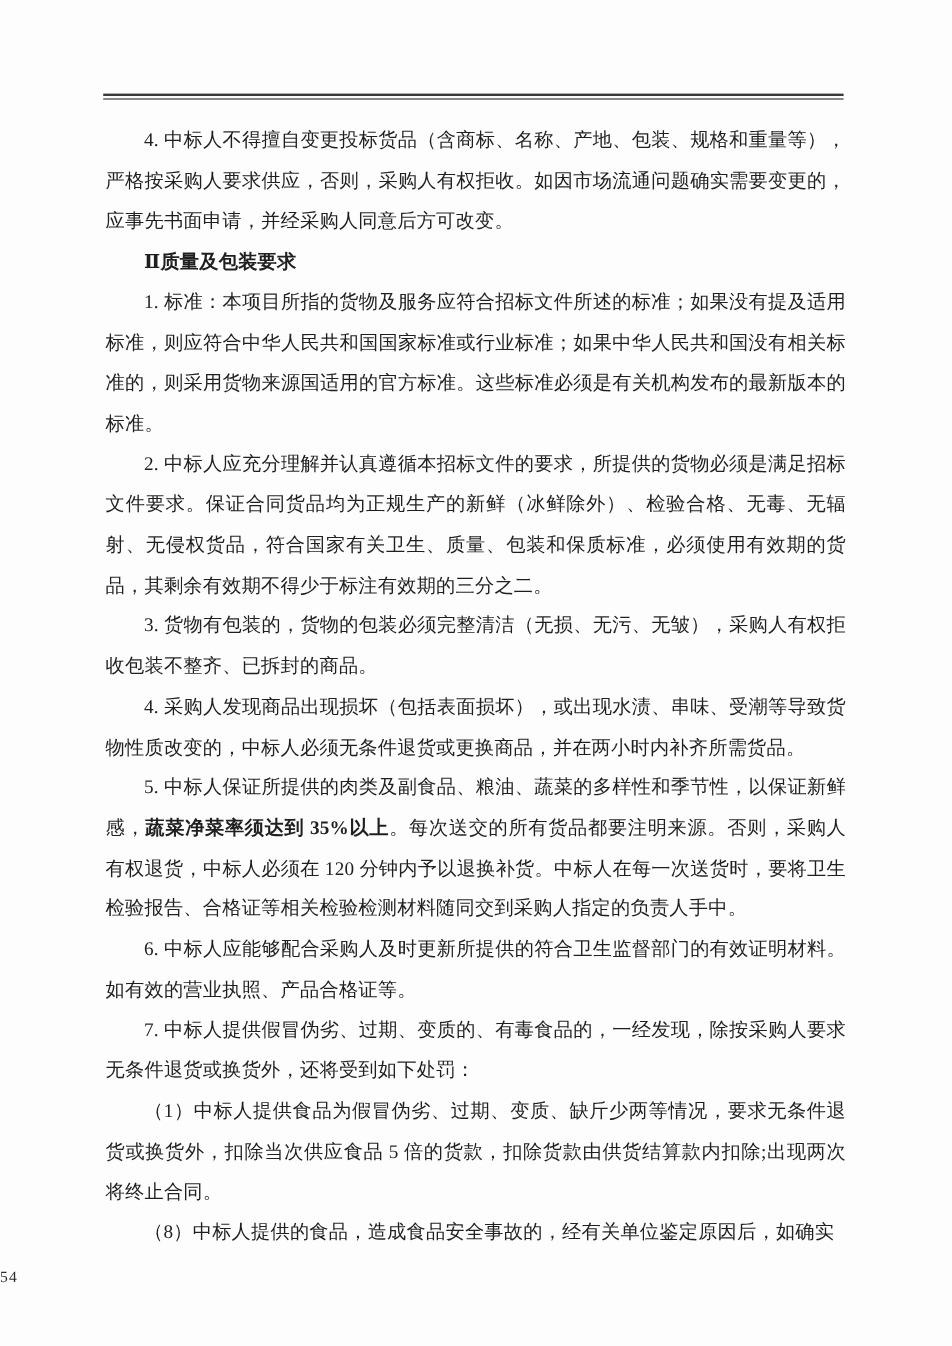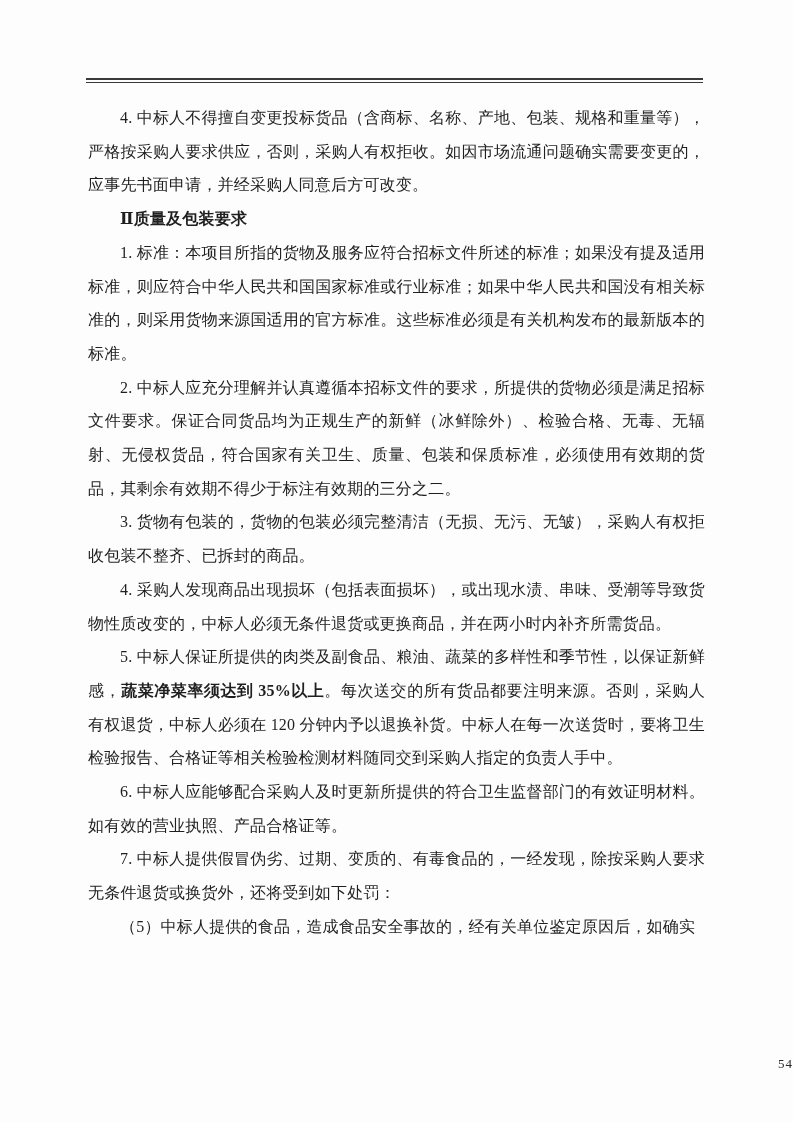--- a/index.html
+++ b/index.html
@@ -49,37 +49,38 @@
   }
   .content span.bold {
     font-weight: bold;
     margin-top: 48px;
   }
   .page-number {
     position: absolute;
     left: 0;
     top: 1056px;
     width: 793px;
-    text-align: right;
+    text-align: left;
     font-size: 13px;
     color: #2b2b2b;
     letter-spacing: 1px;
   }
 </style>
 </head>
 <body>
 
 <div class="page">
   <div class="header-rule"></div>
   <div class="content">
       <p><span>4. 中标人不得擅自变更投标货品（含商标、名称、产地、包装、规格和重量等），严格按采购人要求供应，否则，采购人有权拒收。如因市场流通问题确实需要变更的，应事先书面申请，并经采购人同意后方可改变。</span></p>
       <p class="heading"><span class="bold">Ⅱ质量及包装要求</span></p>
       <p><span>1. 标准：本项目所指的货物及服务应符合招标文件所述的标准；如果没有提及适用标准，则应符合中华人民共和国国家标准或行业标准；如果中华人民共和国没有相关标准的，则采用货物来源国适用的官方标准。这些标准必须是有关机构发布的最新版本的标准。</span></p>
       <p><span>2. 中标人应充分理解并认真遵循本招标文件的要求，所提供的货物必须是满足招标文件要求。保证合同货品均为正规生产的新鲜（冰鲜除外）、检验合格、无毒、无辐射、无侵权货品，符合国家有关卫生、质量、包装和保质标准，必须使用有效期的货品，其剩余有效期不得少于标注有效期的三分之二。</span></p>
       <p><span>3. 货物有包装的，货物的包装必须完整清洁（无损、无污、无皱），采购人有权拒收包装不整齐、已拆封的商品。</span></p>
       <p><span>4. 采购人发现商品出现损坏（包括表面损坏），或出现水渍、串味、受潮等导致货物性质改变的，中标人必须无条件退货或更换商品，并在两小时内补齐所需货品。</span></p>
       <p><span>5. 中标人保证所提供的肉类及副食品、粮油、蔬菜的多样性和季节性，以保证新鲜感，</span><span class="bold">蔬菜净菜率须达到 35%以上</span><span>。每次送交的所有货品都要注明来源。否则，采购人有权退货，中标人必须在 120 分钟内予以退换补货。中标人在每一次送货时，要将卫生检验报告、合格证等相关检验检测材料随同交到采购人指定的负责人手中。</span></p>
       <p><span>6. 中标人应能够配合采购人及时更新所提供的符合卫生监督部门的有效证明材料。如有效的营业执照、产品合格证等。</span></p>
       <p><span>7. 中标人提供假冒伪劣、过期、变质的、有毒食品的，一经发现，除按采购人要求无条件退货或换货外，还将受到如下处罚：</span></p>
-      <p><span>（5）中标人提供的食品，造成食品安全事故的，经有关单位鉴定原因后，如确实</span></p>
+      <p><span>（1）中标人提供食品为假冒伪劣、过期、变质、缺斤少两等情况，要求无条件退货或换货外，扣除当次供应食品 5 倍的货款，扣除货款由供货结算款内扣除;出现两次将终止合同。</span></p>
+      <p><span>（8）中标人提供的食品，造成食品安全事故的，经有关单位鉴定原因后，如确实</span></p>
     </div>
   <div class="page-number">54</div>
 </div>
 
 </body></html>

